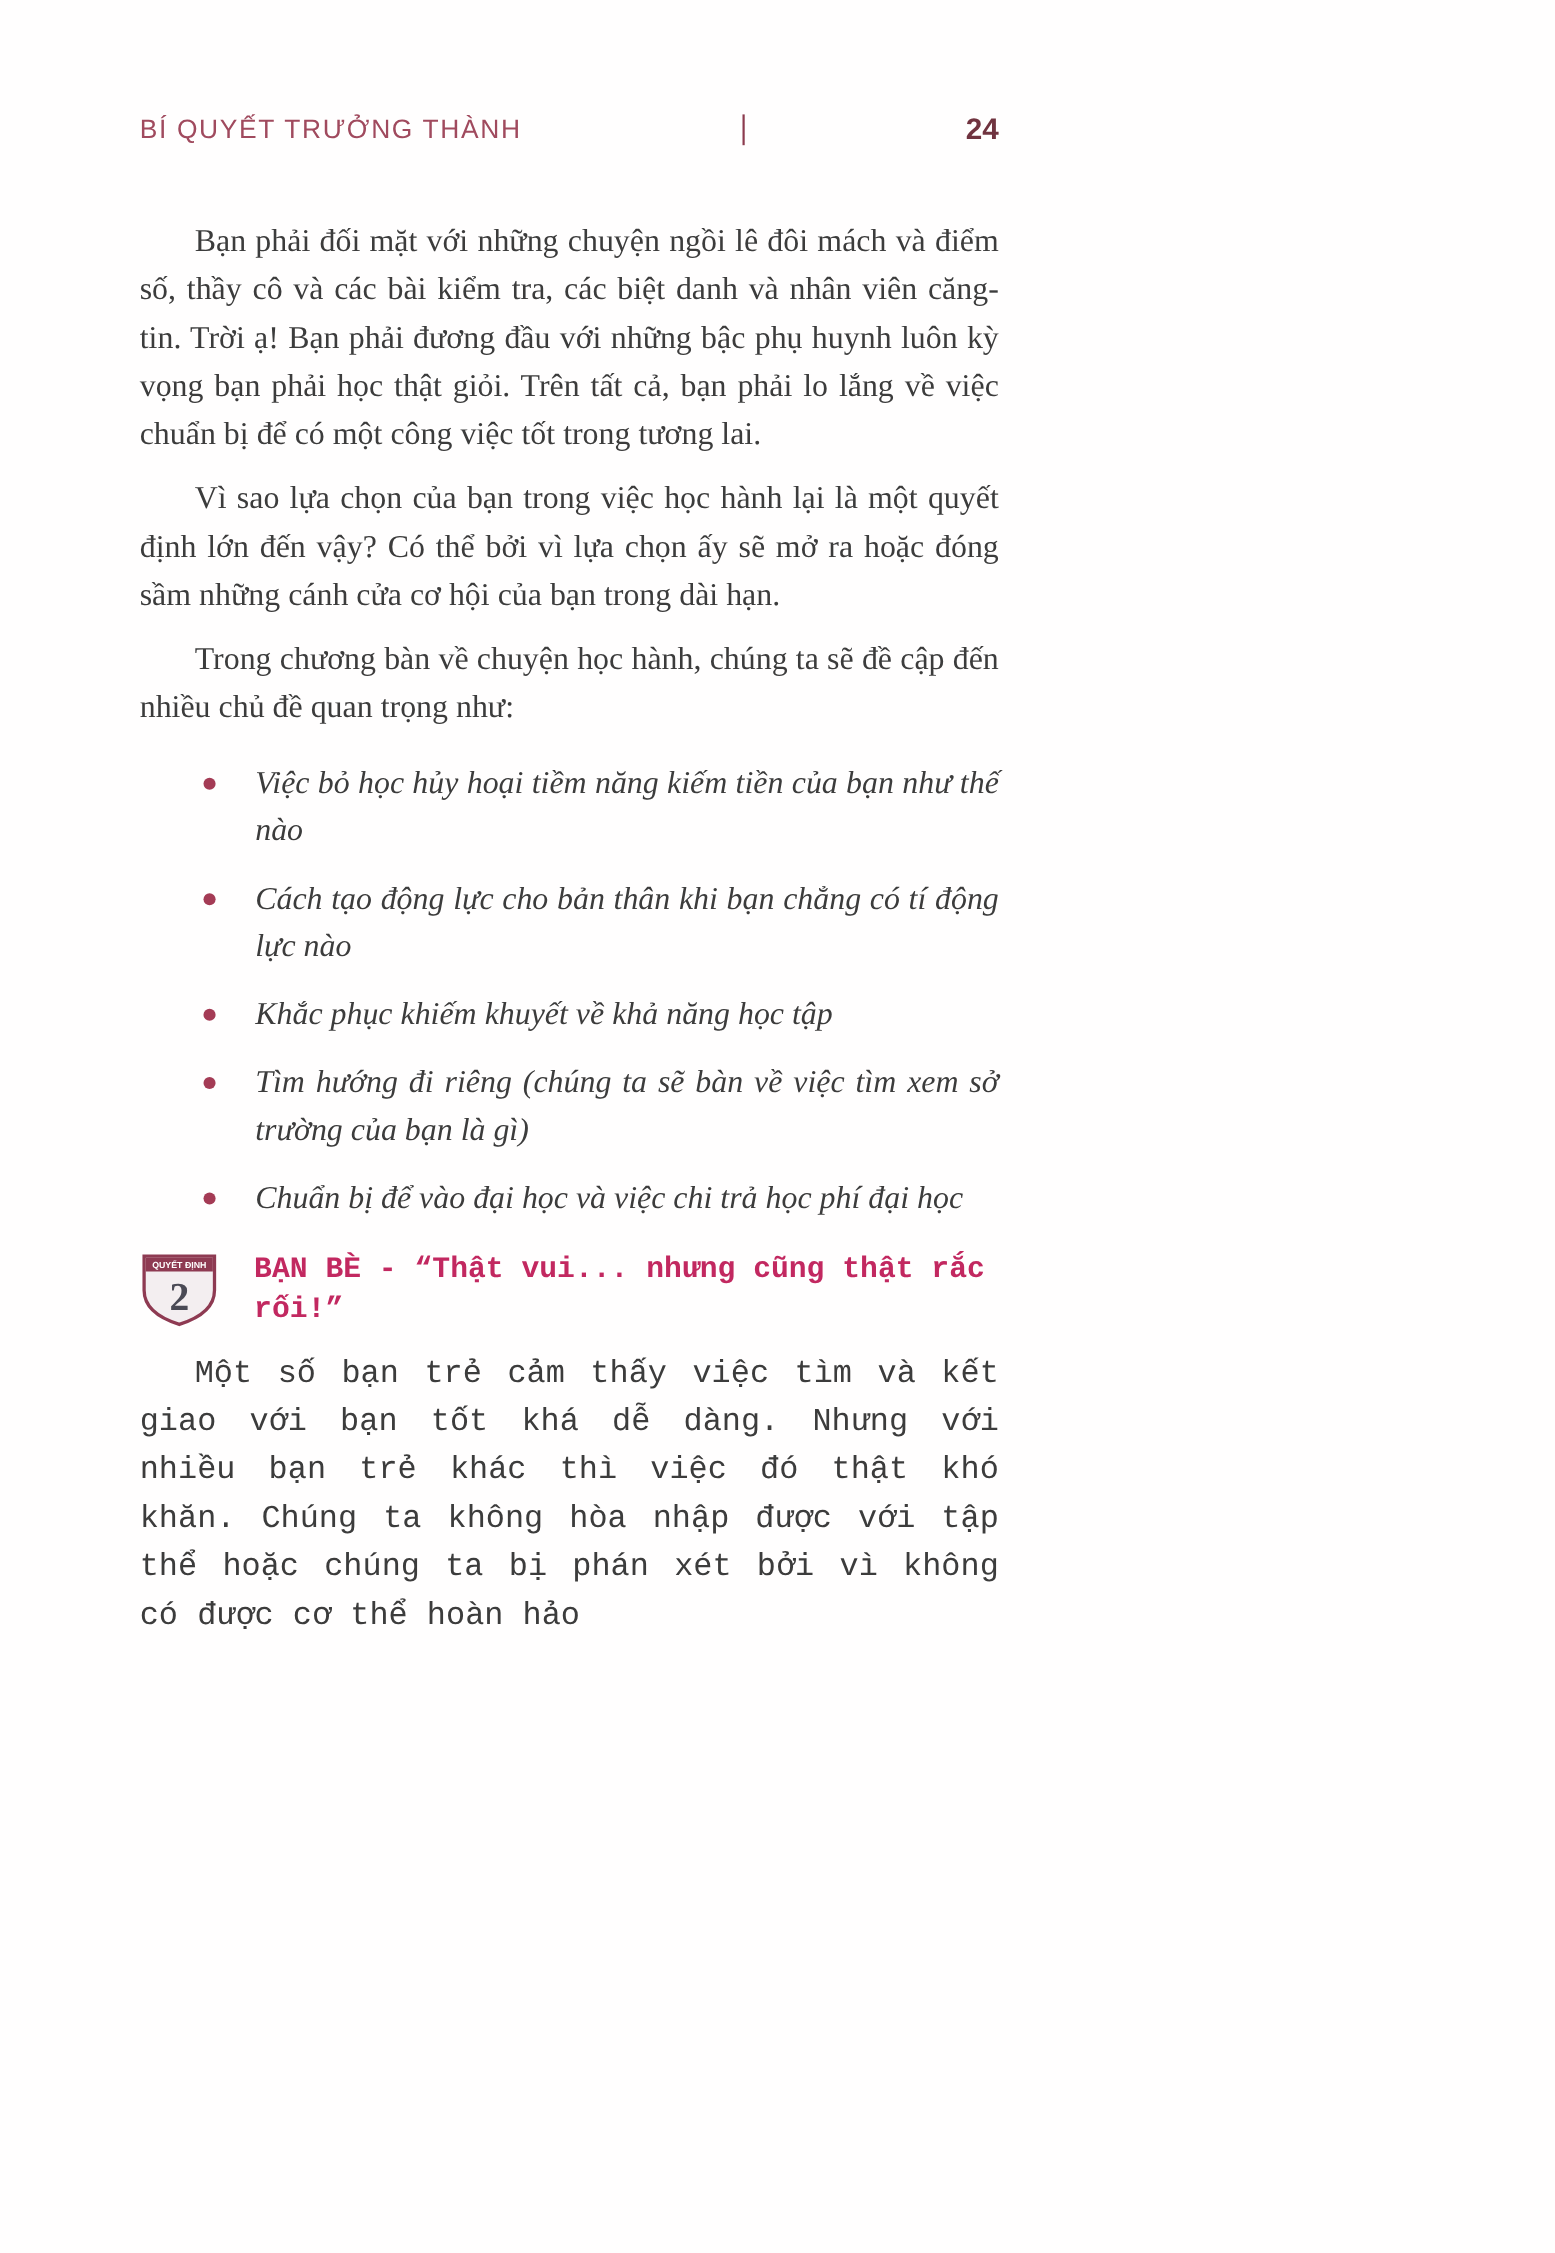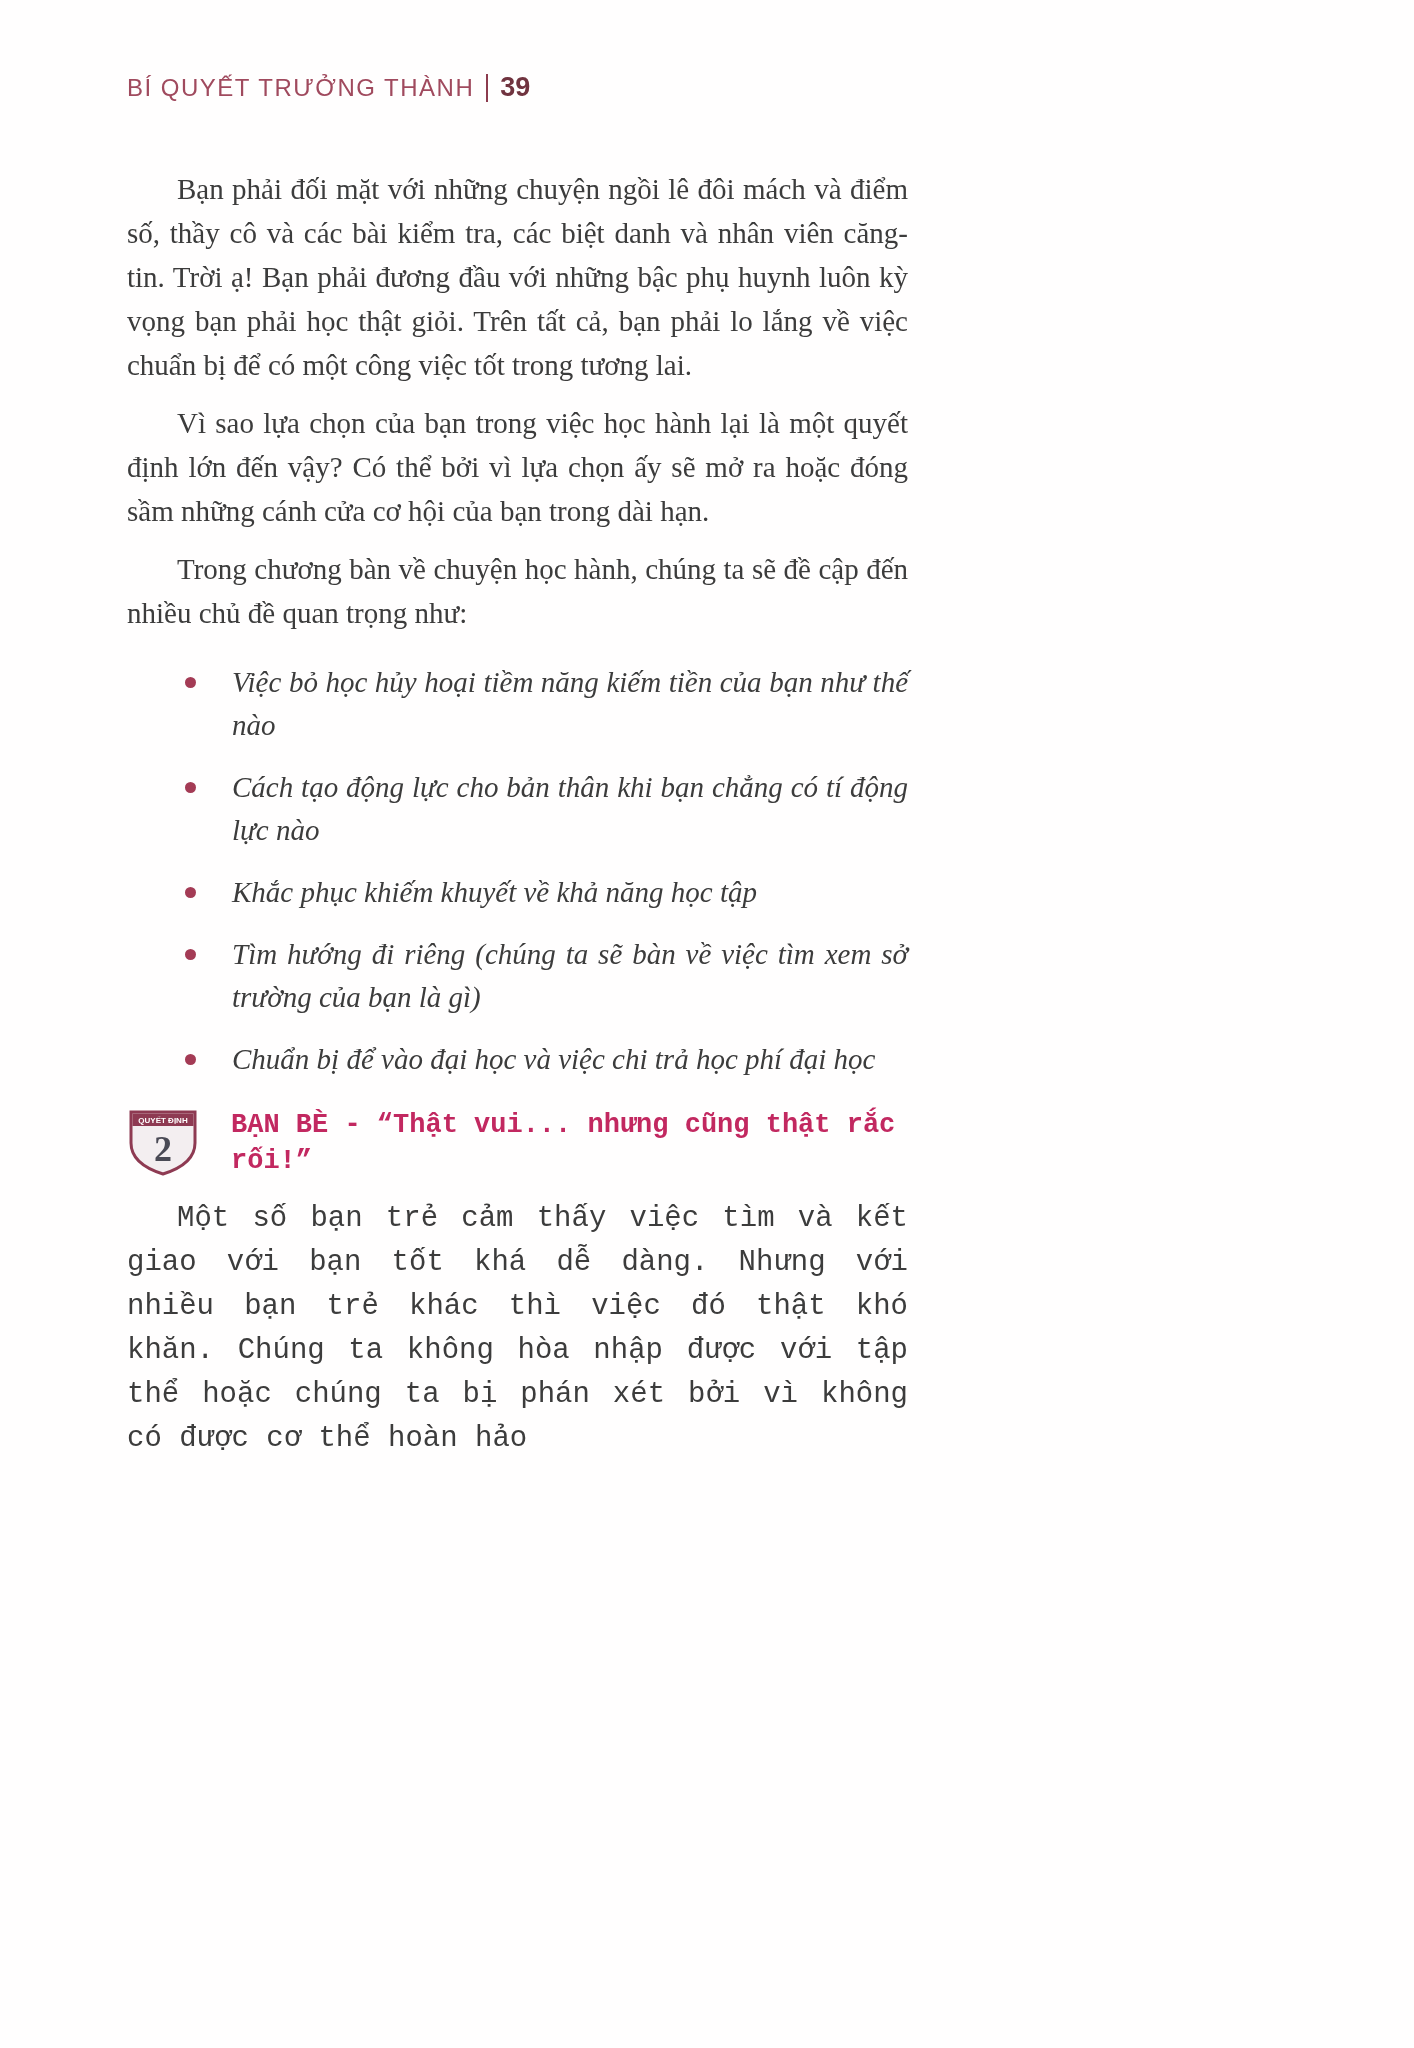--- a/index.html
+++ b/index.html
@@ -14,23 +14,23 @@
     overflow: hidden;
   }
   .content-column {
     position: absolute;
     left: 127px;
     top: 0;
     width: 781px;
   }
   
   .running-header {
-    margin-top: 72px;
+    margin-top: 102px;
     display: flex;
-    justify-content: flex-start;
+    justify-content: space-between;
     align-items: center;
     gap: 12px;
     font-family: "Liberation Sans", "DejaVu Sans", sans-serif;
   }
   .running-header .header-title {
     color: #a04a5e;
     font-size: 24px;
     letter-spacing: 1.5px;
   }
   .running-header .header-divider {
@@ -97,21 +97,21 @@
 </style>
 </head>
 <body>
 
 <div class="page">
   <div class="content-column">
 
     <div class="running-header">
       <span class="header-title">BÍ QUYẾT TRƯỞNG THÀNH</span>
       <span class="header-divider"></span>
-      <span class="header-pagenum">39</span>
+      <span class="header-pagenum">24</span>
     </div>
 
     <p class="body-paragraph first">Bạn phải đối mặt với những chuyện ngồi lê đôi mách và điểm số, thầy cô và các bài kiểm tra, các biệt danh và nhân viên căng-tin. Trời ạ! Bạn phải đương đầu với những bậc phụ huynh luôn kỳ vọng bạn phải học thật giỏi. Trên tất cả, bạn phải lo lắng về việc chuẩn bị để có một công việc tốt trong tương lai.</p>
 
     <p class="body-paragraph">Vì sao lựa chọn của bạn trong việc học hành lại là một quyết định lớn đến vậy? Có thể bởi vì lựa chọn ấy sẽ mở ra hoặc đóng sầm những cánh cửa cơ hội của bạn trong dài hạn.</p>
 
     <p class="body-paragraph">Trong chương bàn về chuyện học hành, chúng ta sẽ đề cập đến nhiều chủ đề quan trọng như:</p>
 
     <ul class="topic-list">
       <li><span class="bullet-dot"></span><span>Việc bỏ học hủy hoại tiềm năng kiếm tiền của bạn như thế nào</span></li>

